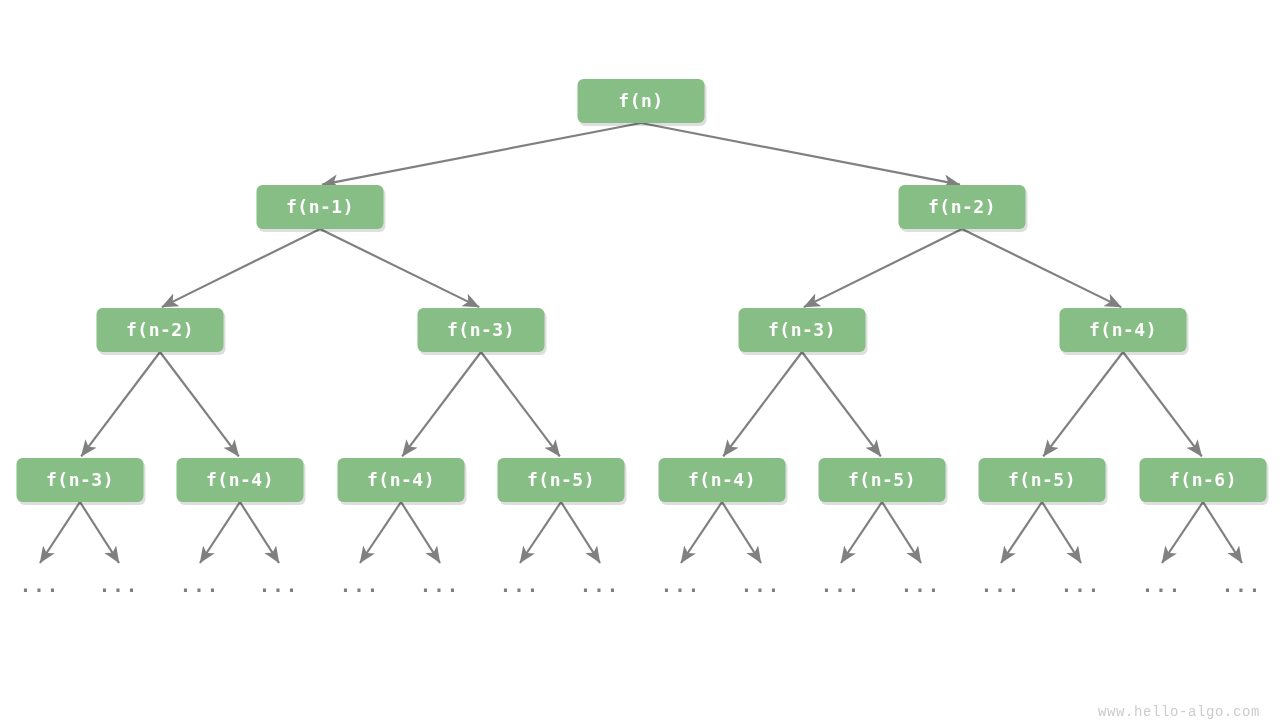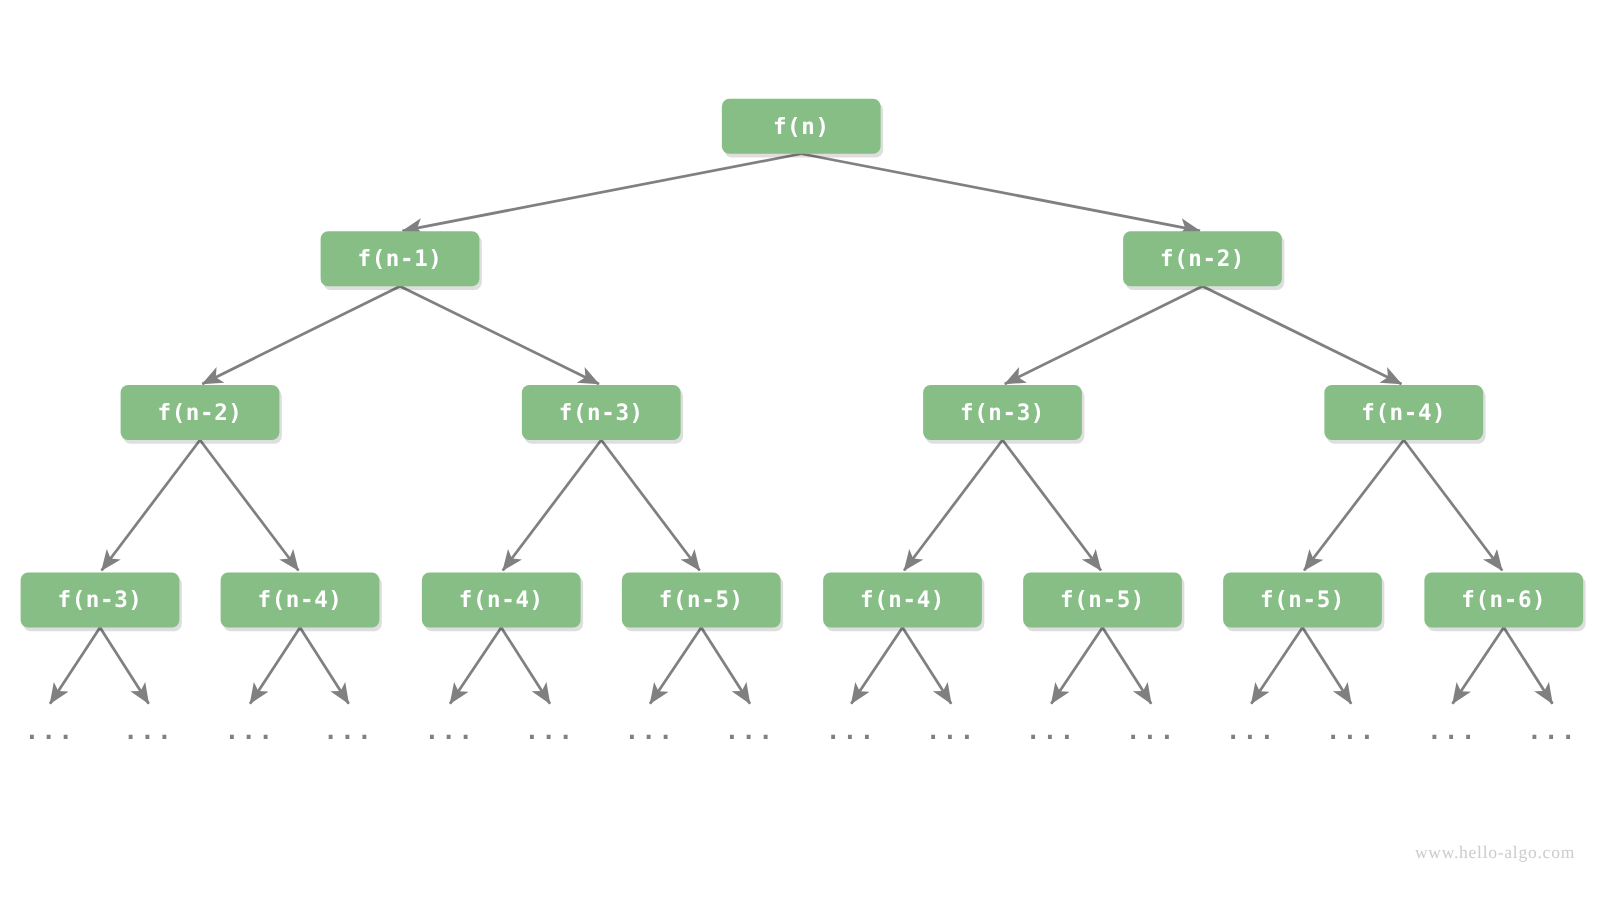--- a/index.html
+++ b/index.html
@@ -62,23 +62,23 @@
     font-family: "DejaVu Sans Mono", monospace;
     font-size: 19px;
     font-weight: bold;
     text-anchor: middle;
     dominant-baseline: middle;
     letter-spacing: 2px;
   }
   .watermark {
     position: absolute;
     right: 20px;
-    bottom: 29px;
+    bottom: 0;
     color: #cccccc;
-    font-family: Liberation Serif, serif;
+    font-family: Liberation Mono, monospace;
     font-size: 14px;
     letter-spacing: 0.6px;
     white-space: nowrap;
   }
 </style>
 </head>
 <body>
 
 <div id="figure-root">
 

